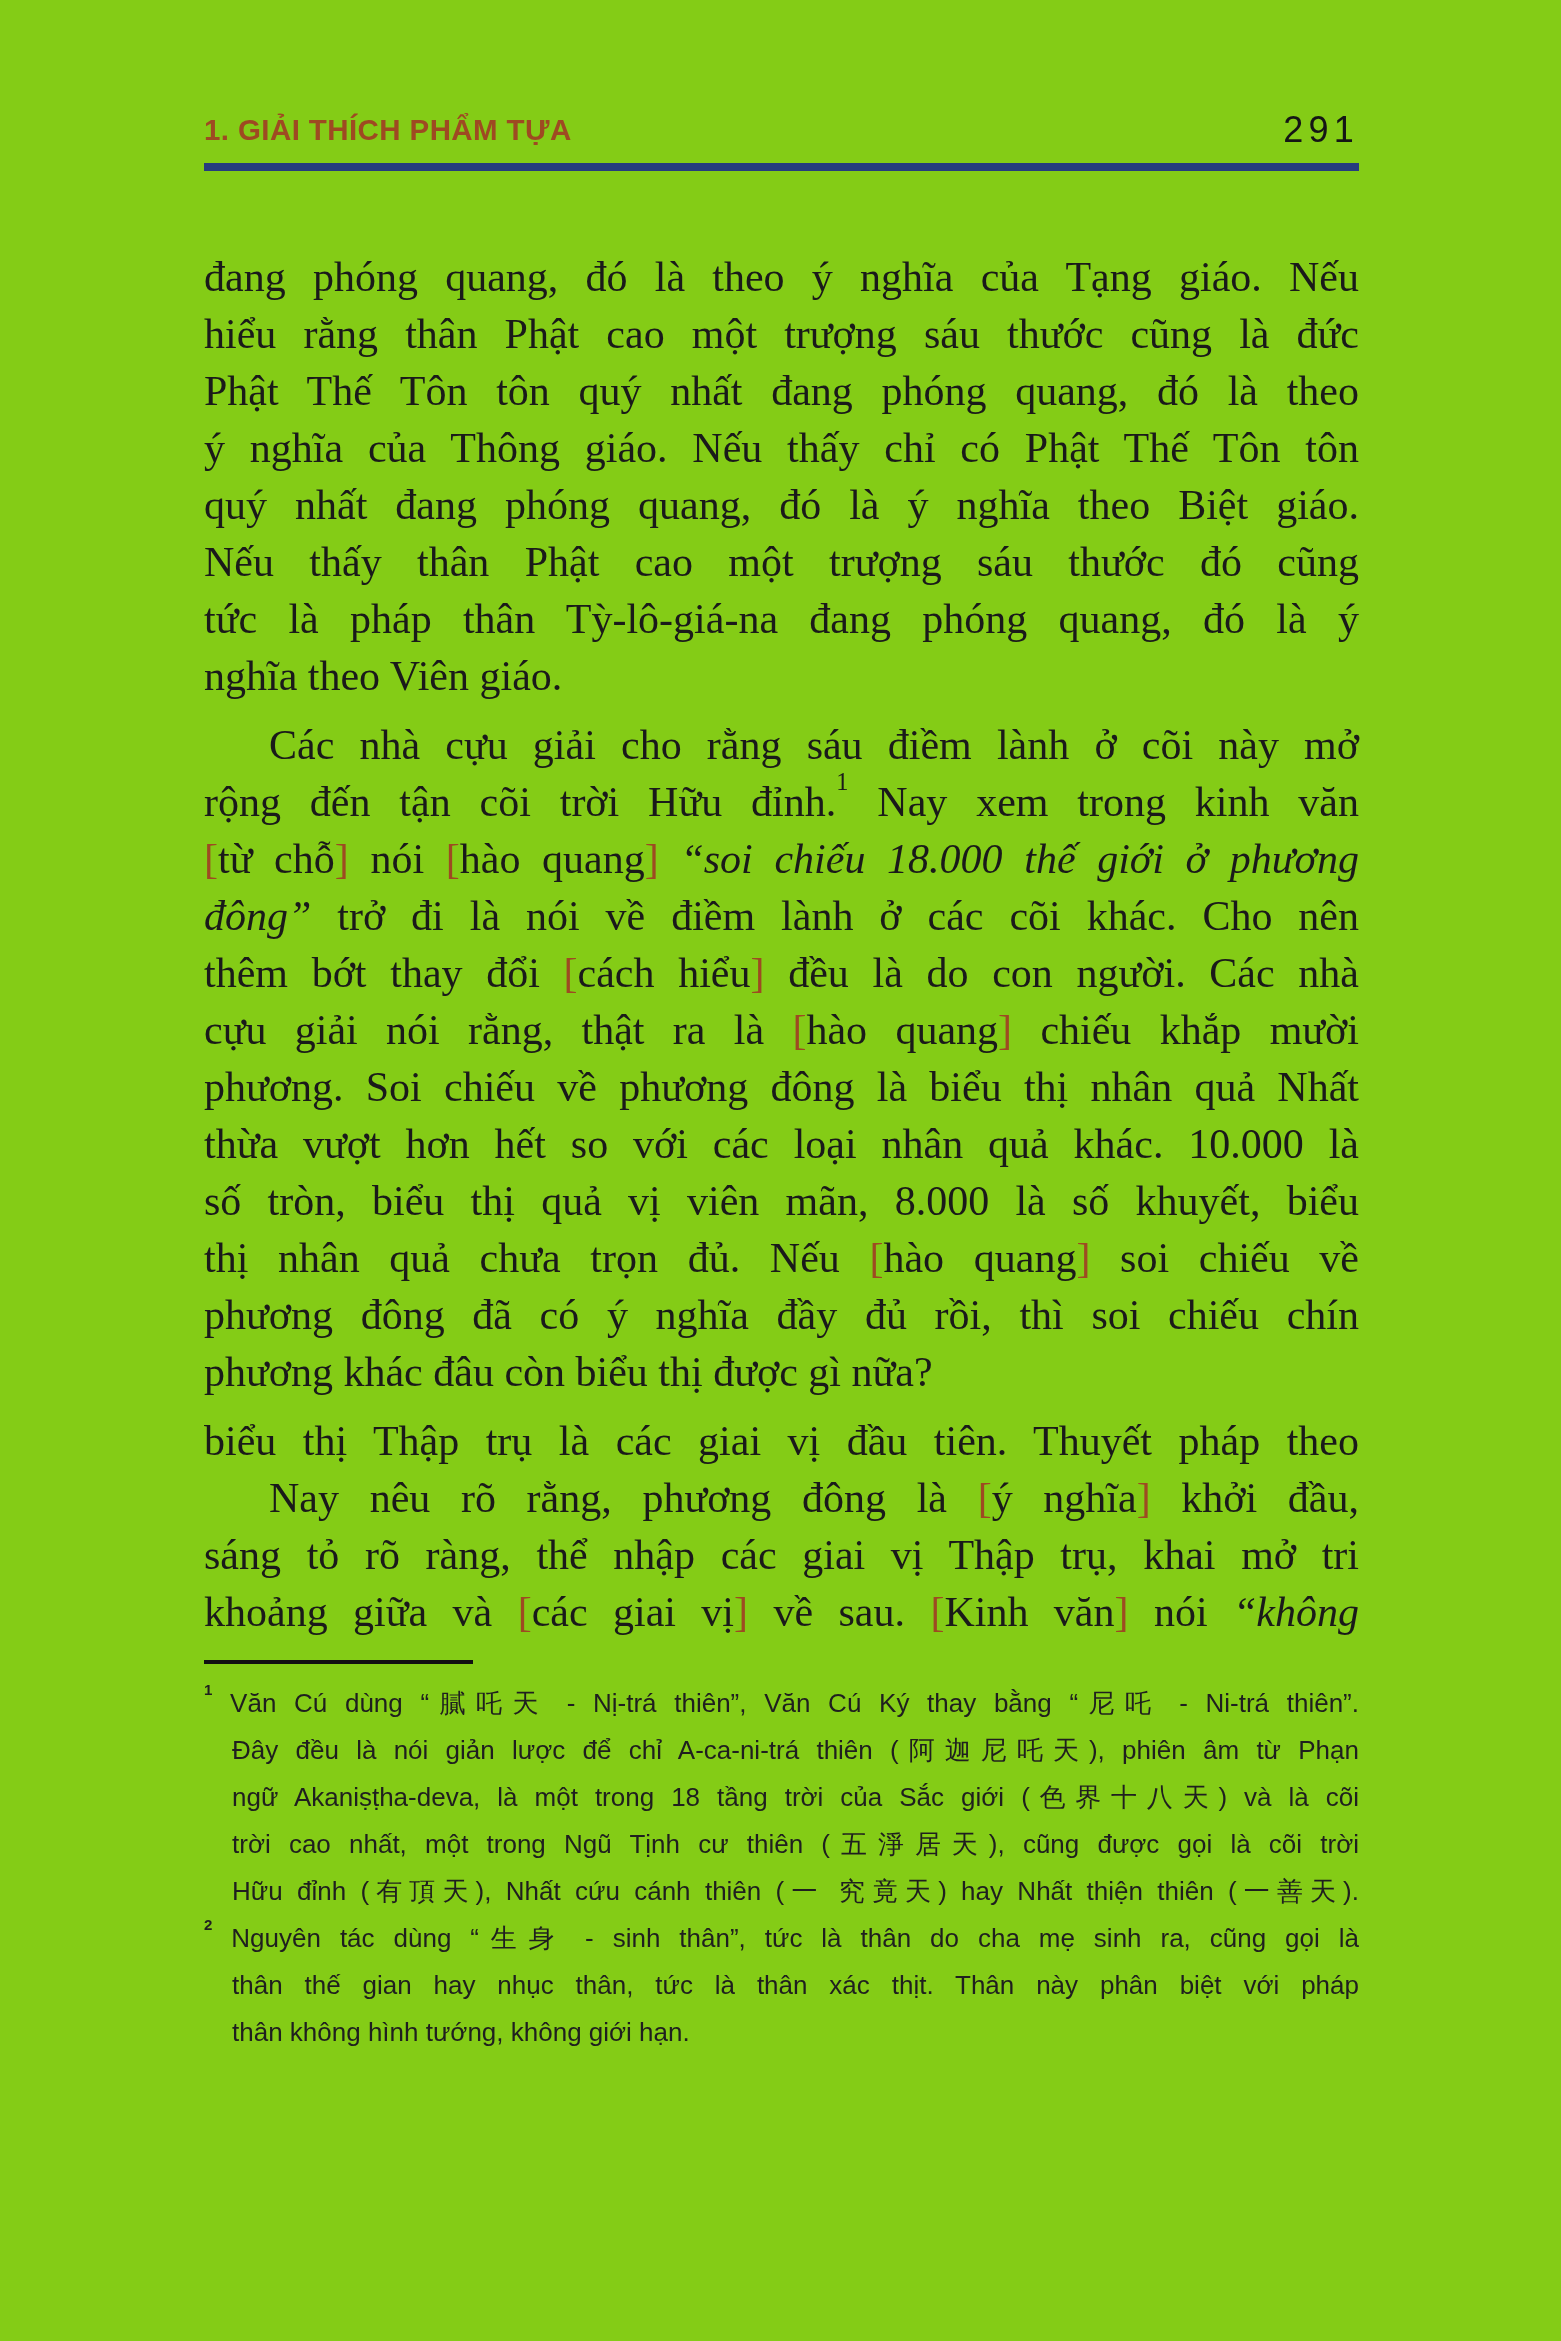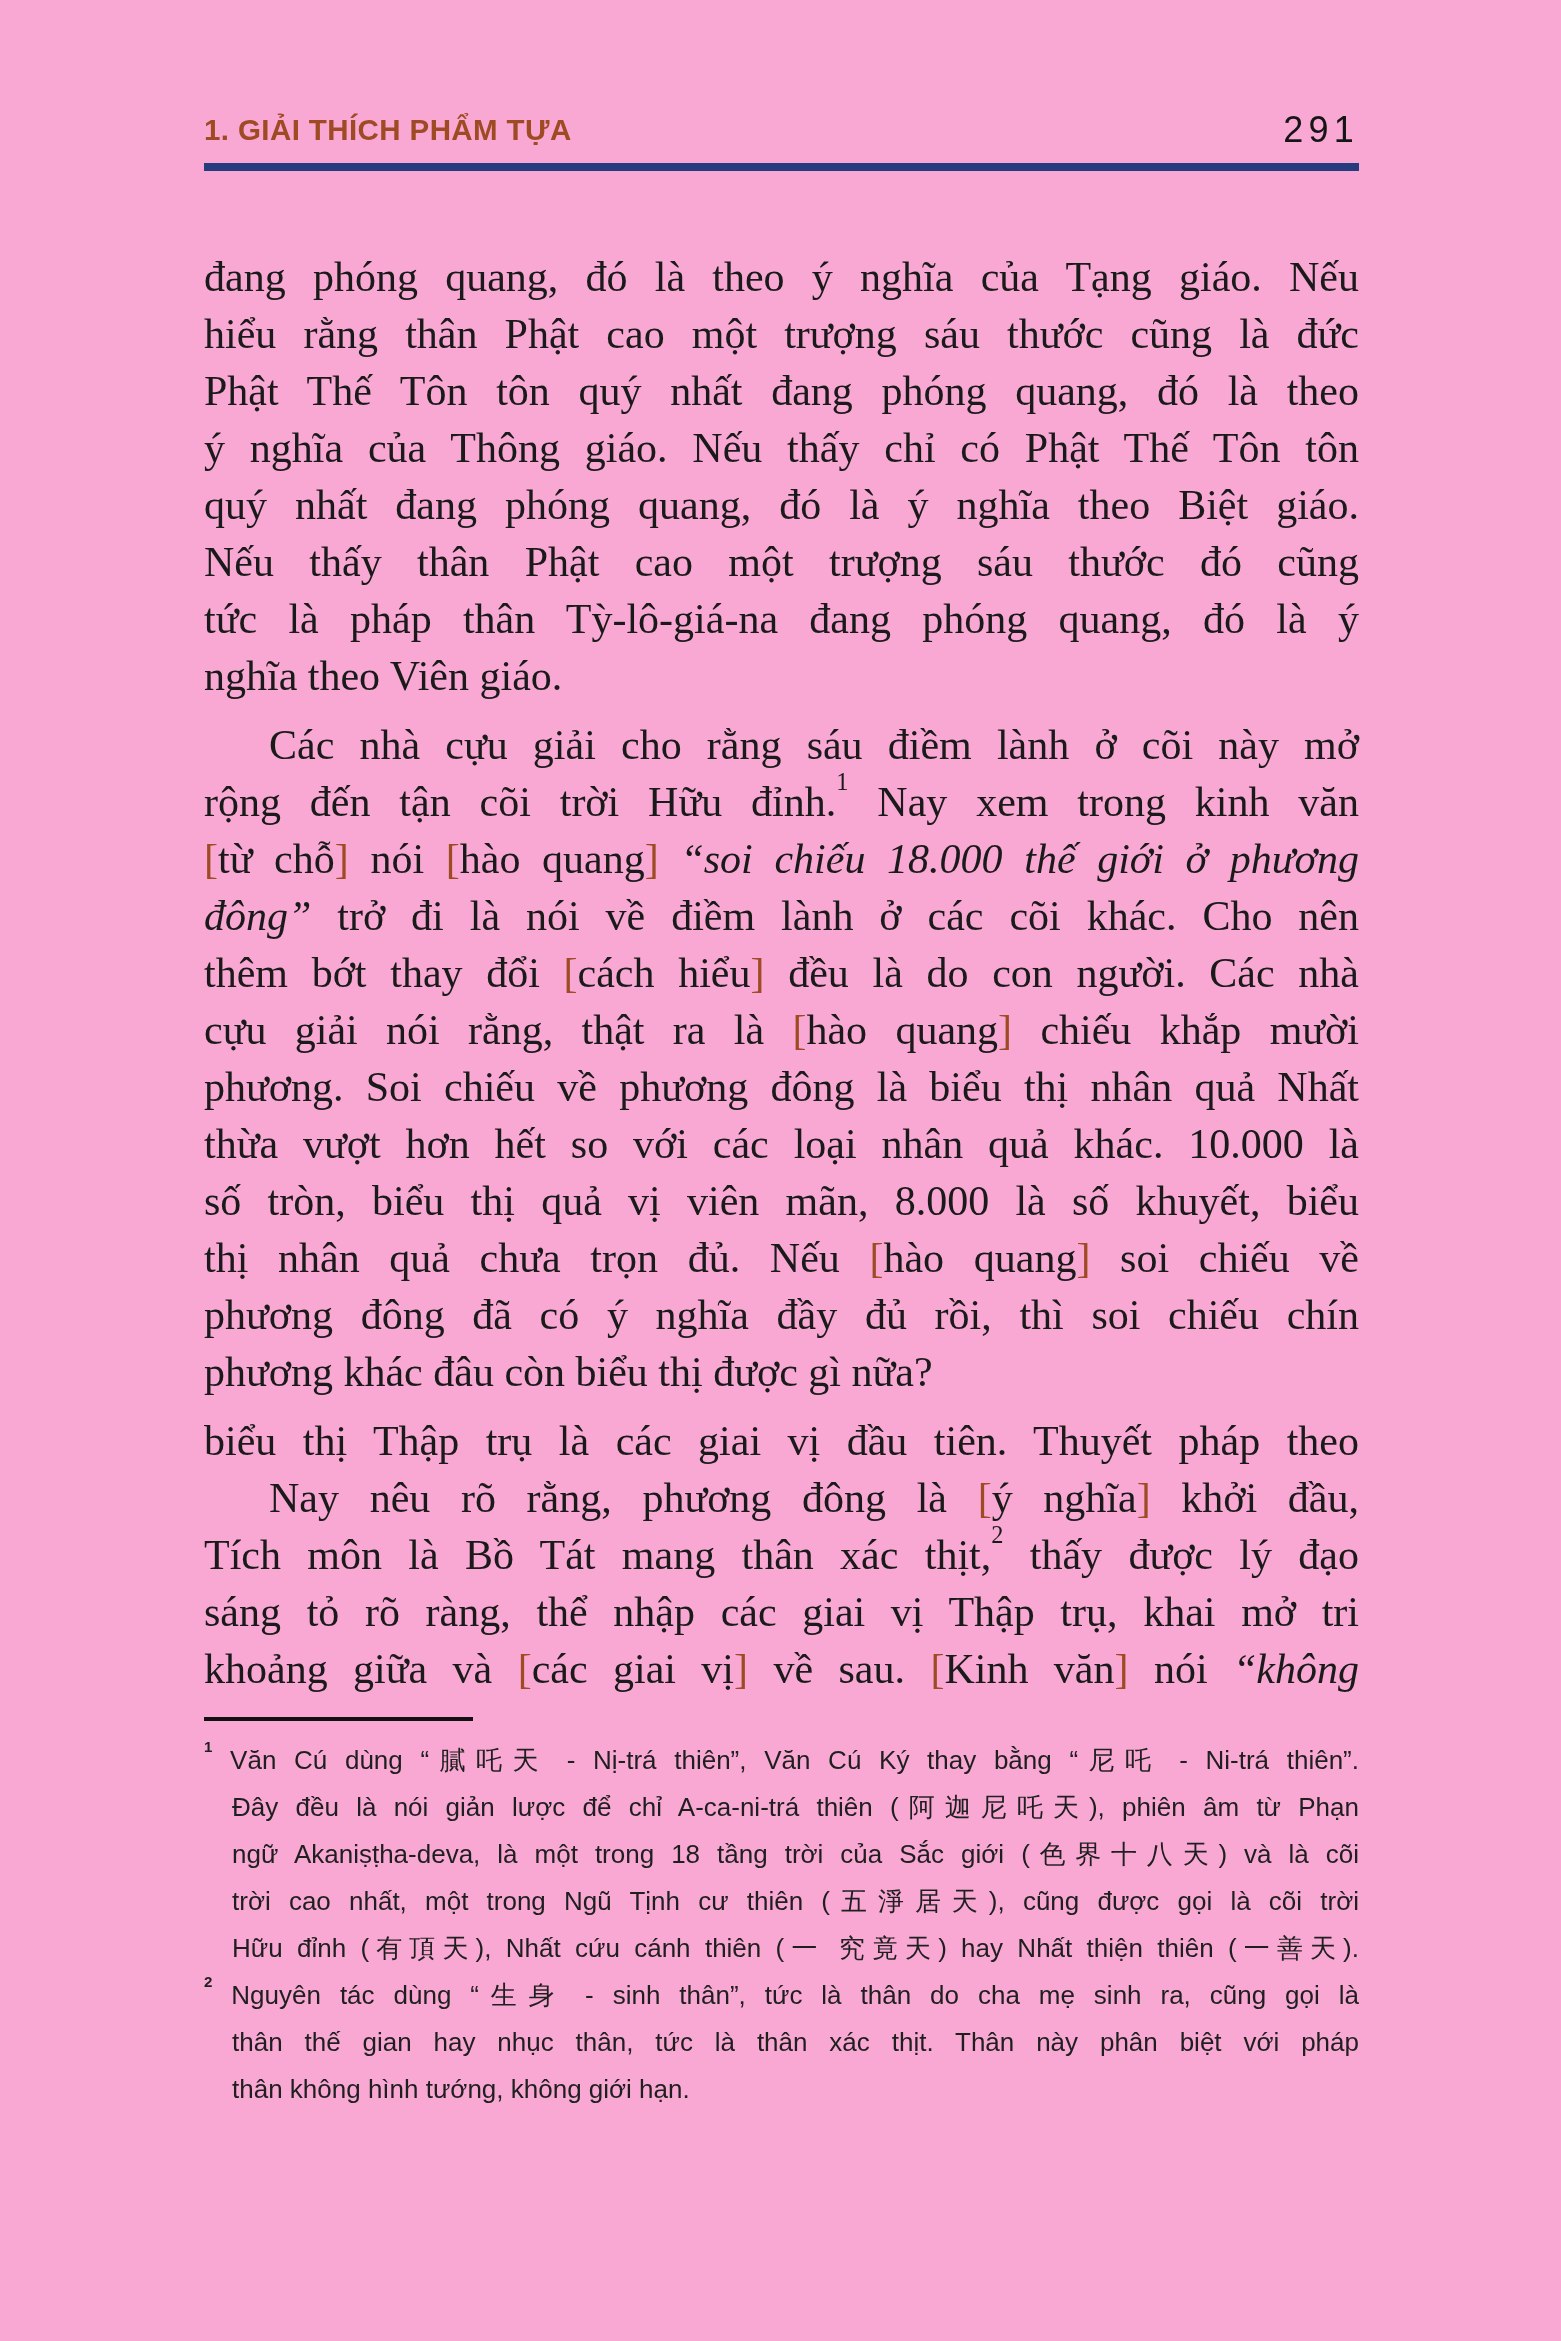--- a/index.html
+++ b/index.html
@@ -1,19 +1,19 @@
 <!DOCTYPE html>
 <html style="font-size:14px"><head>
 <meta charset="utf-8">
 <style>
   html,body{margin:0;padding:0;background:#e8e8e8;}
   .page{
     position:relative;
     width:1561px;height:2342px;
-    background:#f9a8d4;
+    background:#84cc16;
     margin:0 auto;
     overflow:hidden;
     font-family:"Liberation Serif", serif;
     color:#1a1a1a;
     --accent:#9e4a22;
     --rule:#263c7e;
   }
   .content{
     position:absolute;
     left:204px;right:202px;top:0;
@@ -118,21 +118,20 @@
           <div class="tline"><span>phương. Soi chiếu về phương đông là biểu thị nhân quả Nhất</span></div>
           <div class="tline"><span>thừa vượt hơn hết so với các loại nhân quả khác. 10.000 là</span></div>
           <div class="tline"><span>số tròn, biểu thị quả vị viên mãn, 8.000 là số khuyết, biểu</span></div>
           <div class="tline"><span>thị nhân quả chưa trọn đủ. Nếu </span><span class="accent">[</span><span>hào quang</span><span class="accent">]</span><span> soi chiếu về</span></div>
           <div class="tline"><span>phương đông đã có ý nghĩa đầy đủ rồi, thì soi chiếu chín</span></div>
           <div class="tline last"><span>phương khác đâu còn biểu thị được gì nữa?</span></div>
         </div>
         <div class="para">
           <div class="tline"><span>biểu thị Thập trụ là các giai vị đầu tiên. Thuyết pháp theo</span></div>
           <div class="tline indent"><span>Nay nêu rõ rằng, phương đông là </span><span class="accent">[</span><span>ý nghĩa</span><span class="accent">]</span><span> khởi đầu,</span></div>
-          <div class="tline"><span>Tích môn là Bồ Tát mang thân xác thịt,</span><sup class="fnref">2</sup><span> thấy được lý đạo</span></div>
           <div class="tline"><span>sáng tỏ rõ ràng, thể nhập các giai vị Thập trụ, khai mở tri</span></div>
           <div class="tline"><span>khoảng giữa và </span><span class="accent">[</span><span>các giai vị</span><span class="accent">]</span><span> về sau. </span><span class="accent">[</span><span>Kinh văn</span><span class="accent">]</span><span> nói </span><span class="italic">“không</span></div>
         </div>
       </main>
 
     <div class="fn-sep"></div>
 
     <section class="footnotes" id="footnotes">
         <div class="fnline"><sup class="fnref">1</sup><span> Văn Cú dùng “膩吒天 - Nị-trá thiên”, Văn Cú Ký thay bằng “尼吒 - Ni-trá thiên”.</span></div>
         <div class="fnline cont"><span>Đây đều là nói giản lược để chỉ A-ca-ni-trá thiên (阿迦尼吒天), phiên âm từ Phạn</span></div>

